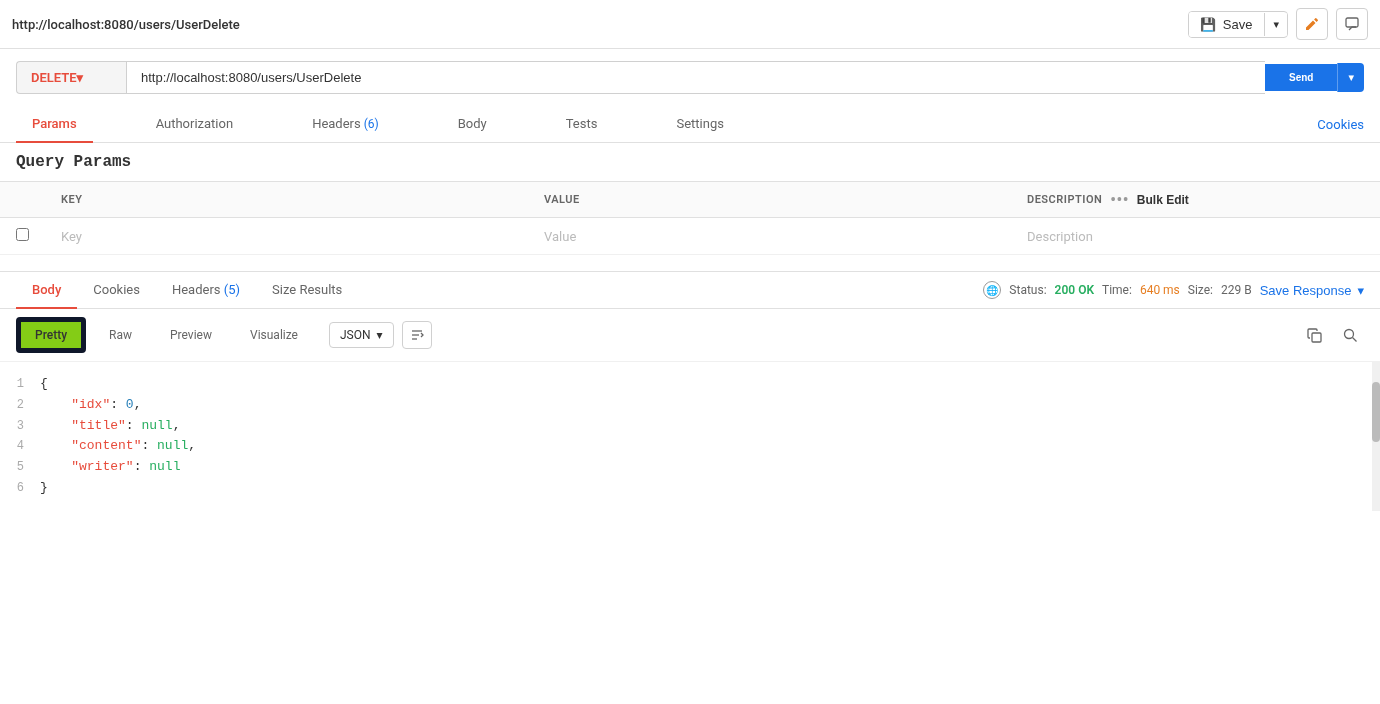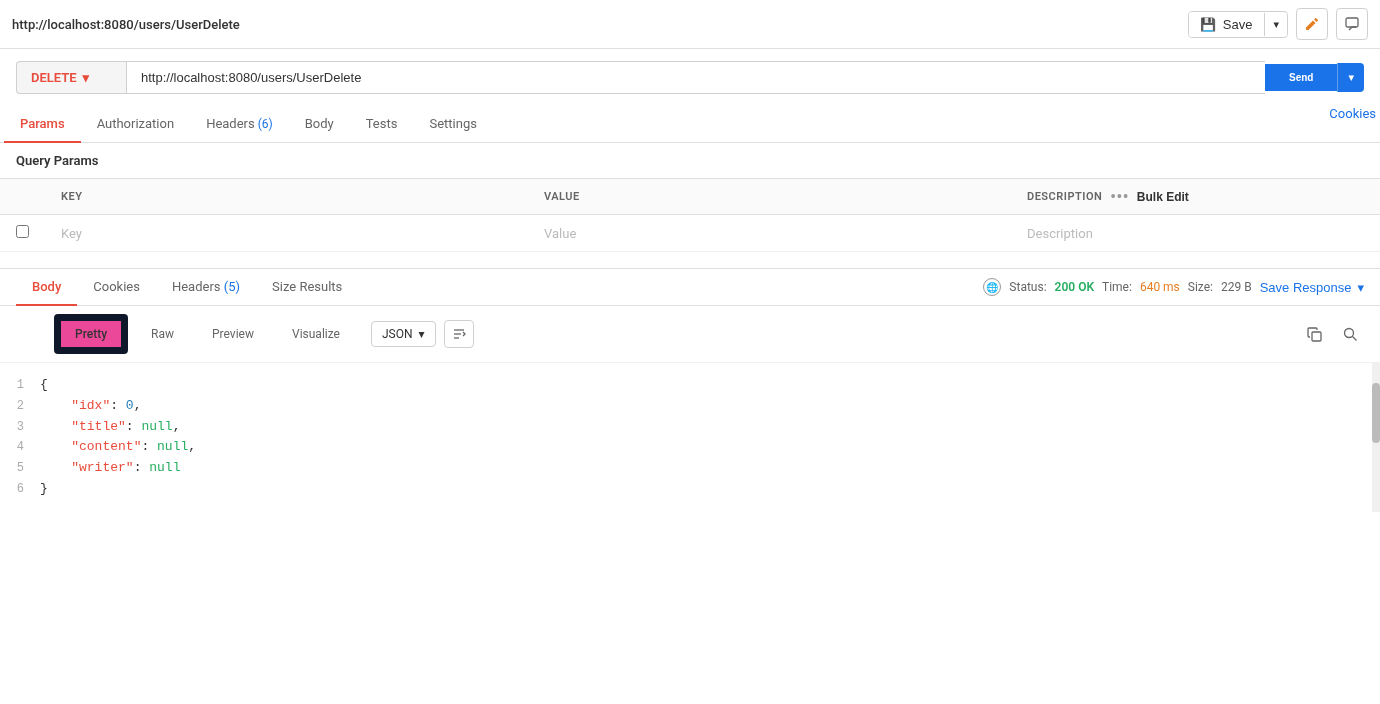--- a/index.html
+++ b/index.html
@@ -73,21 +73,21 @@
     .request-bar {
       display: flex;
       align-items: center;
       padding: 12px 16px;
       gap: 0;
       background: #fff;
     }
     .method-select {
       display: flex;
       align-items: center;
-      gap: 6px;
+      gap: 0;
       padding: 8px 14px;
       border: 1px solid #d0d0d0;
       border-right: none;
       border-radius: 4px 0 0 4px;
       background: #f5f5f5;
       cursor: pointer;
       font-size: 13px;
       font-weight: 600;
       color: #e74c3c;
       min-width: 110px;
@@ -123,24 +123,25 @@
       color: #fff;
       border: none;
       border-left: 1px solid rgba(255,255,255,0.3);
       font-size: 11px;
       cursor: pointer;
     }
 
     
     .tabs-row {
       display: flex;
-      align-items: flex-start;
-      padding: 0 4px;
+      align-items: center;
+      padding: 0 16px;
       border-bottom: 1px solid #e0e0e0;
       background: #fff;
+      gap: 47px;
     }
     .tab {
       padding: 10px 16px;
       font-size: 13px;
       color: #666;
       cursor: pointer;
       border-bottom: 2px solid transparent;
       margin-bottom: -1px;
       white-space: nowrap;
     }
@@ -156,24 +157,25 @@
     .cookies-link {
       margin-left: auto;
       color: #1a73e8;
       cursor: pointer;
       font-size: 13px;
     }
 
     
     .section-label {
       padding: 10px 16px;
-      font-size: 13px;
+      font-size: 16px;
       font-weight: 600;
       color: #333;
       background: #fff;
+      font-family: Liberation Mono, monospace;
     }
 
     
     .params-table {
       width: 100%;
       border-collapse: collapse;
       border-top: 1px solid #e0e0e0;
     }
     .params-table th {
       padding: 8px 16px;
@@ -287,25 +289,24 @@
     }
     .format-tab {
       padding: 6px 14px;
       font-size: 12px;
       color: #666;
       cursor: pointer;
       border-radius: 4px;
       border: 1px solid transparent;
     }
     .format-tab.active {
-      background: #ec4899;
-      border: 7px solid #0f172a;
+      background: #84cc16;
+      border: 5px solid #0f172a;
       color: #333;
       font-weight: 500;
-      margin-left: 38px;
     }
     .json-select {
       display: flex;
       align-items: center;
       gap: 6px;
       padding: 5px 10px;
       border: 1px solid #d0d0d0;
       border-radius: 4px;
       font-size: 12px;
       color: #333;

